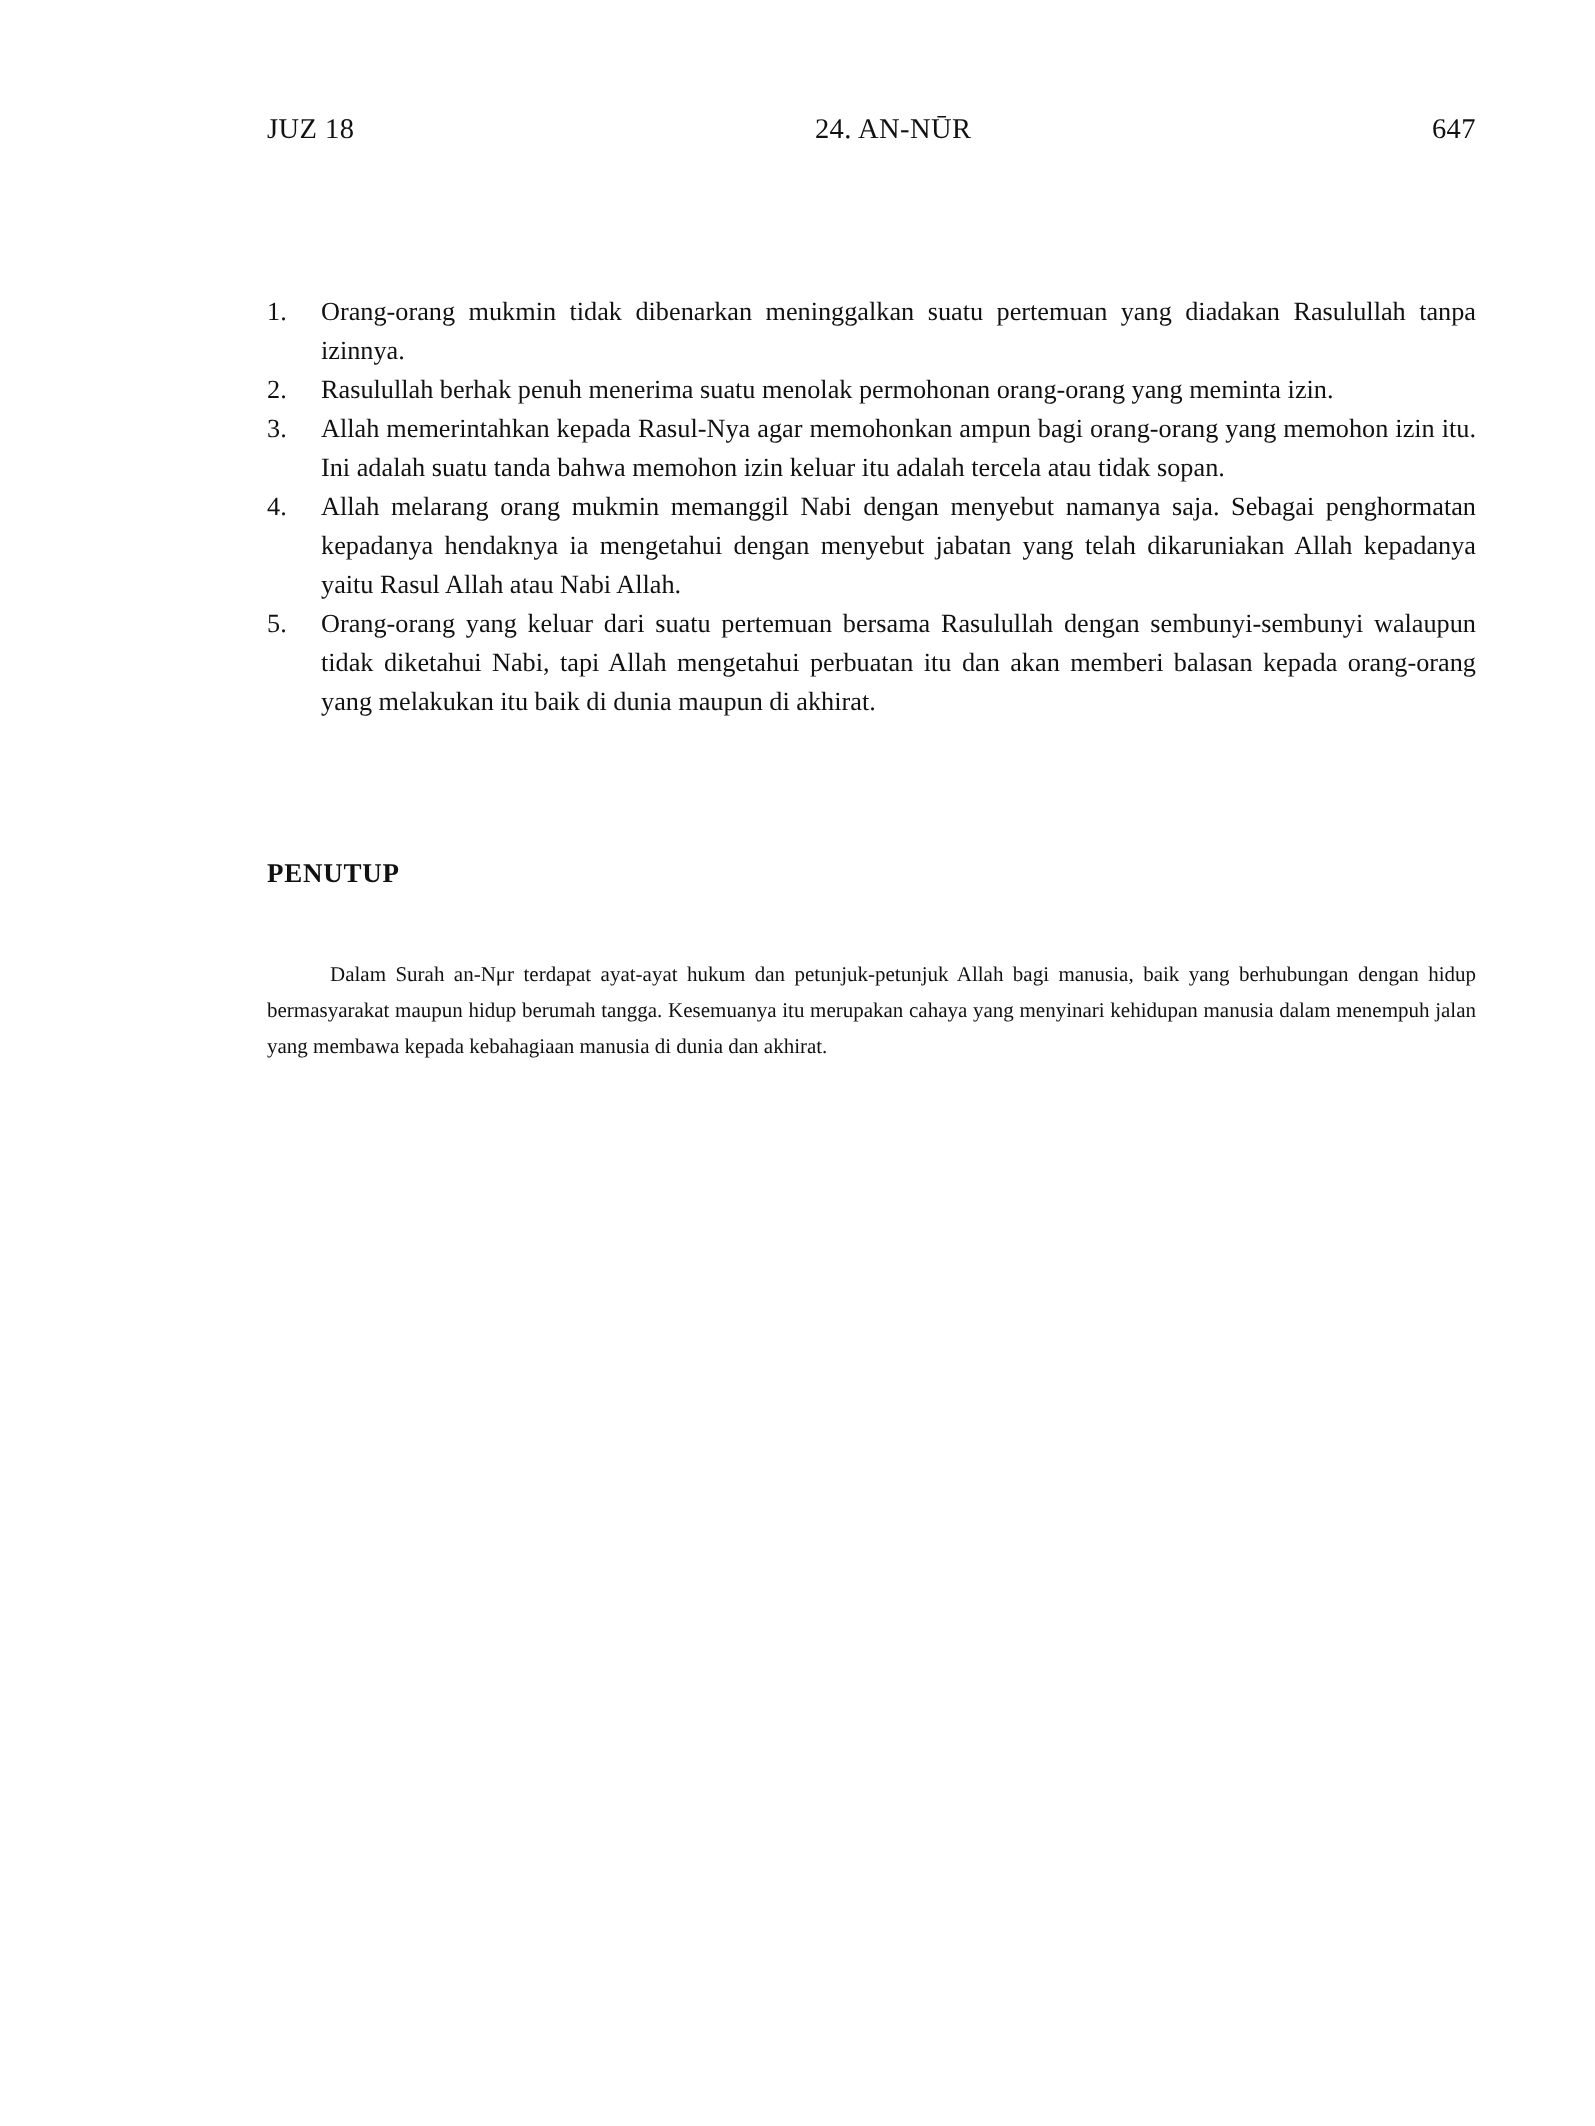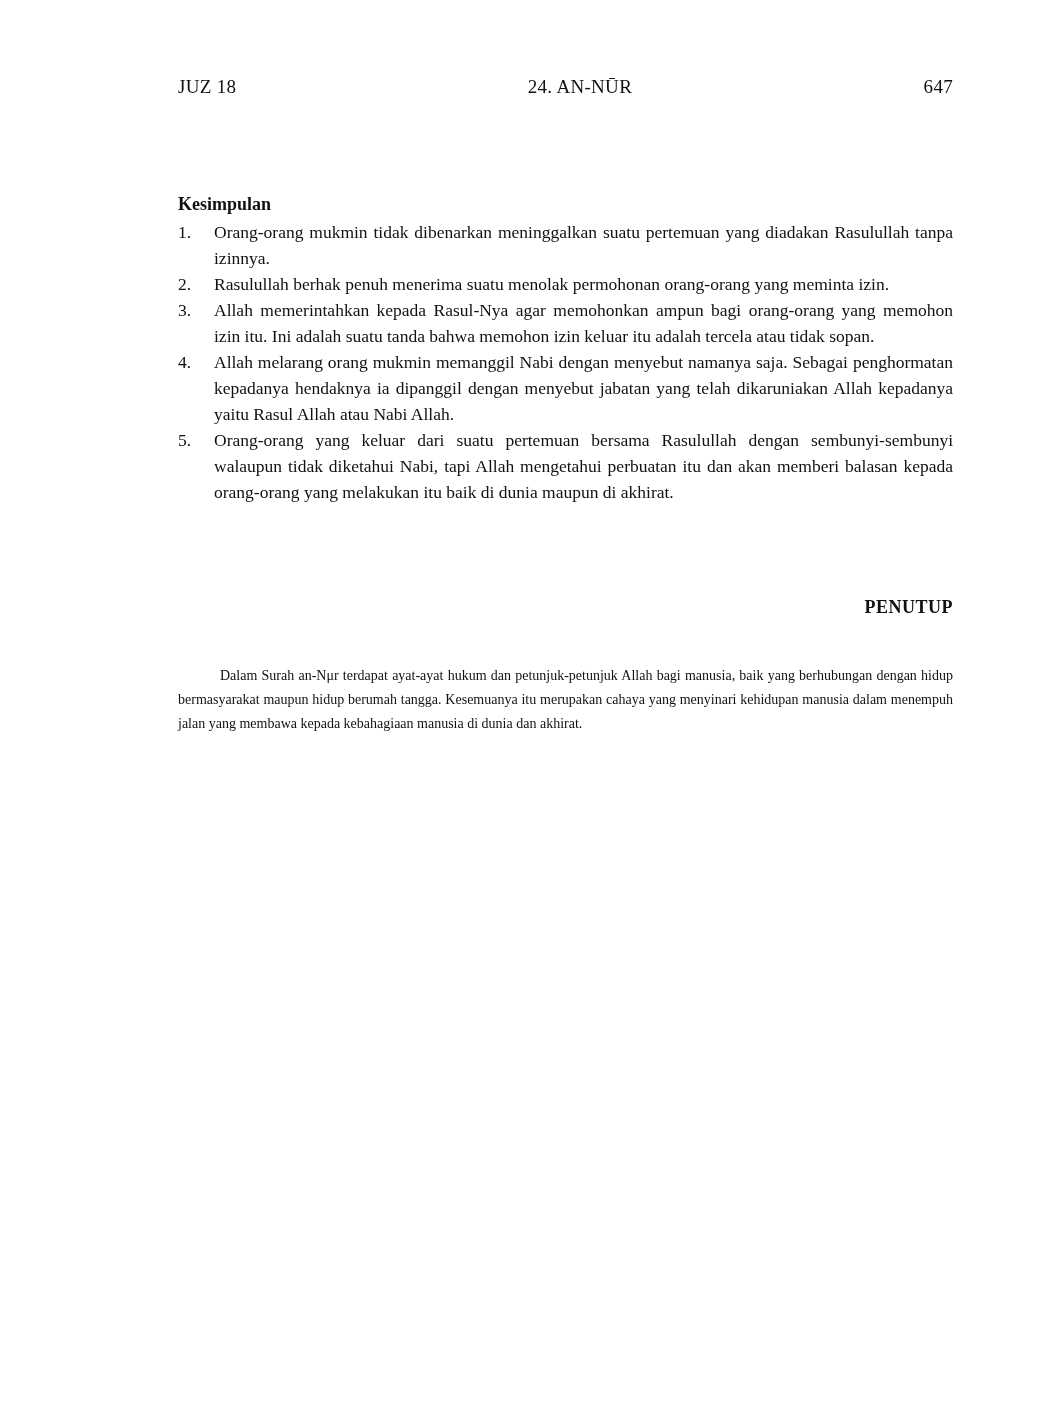--- a/index.html
+++ b/index.html
@@ -6,21 +6,21 @@
   html, body {
     background: #ffffff;
     font-family: "Liberation Serif", "DejaVu Serif", serif;
     color: #111111;
   }
   .page {
     position: relative;
     width: 1063px;
     height: 1417px;
     background: #ffffff;
-    padding: 76px 110px 60px 178px;
+    padding: 76px 79px 60px 178px;
     overflow: hidden;
   }
   .page-header {
     display: flex;
     justify-content: space-between;
     align-items: baseline;
     font-size: 19px;
     letter-spacing: 0.3px;
     margin-bottom: 96px;
   }
@@ -42,21 +42,21 @@
     flex: 0 0 36px;
     text-align: left;
   }
   .num-item .txt {
     flex: 1 1 auto;
     text-align: justify;
     text-justify: inter-word;
   }
 
   .penutup-heading {
-    text-align: right;
+    text-align: left;
     font-weight: bold;
     font-size: 18px;
     letter-spacing: 0.5px;
     margin-top: 92px;
     margin-bottom: 46px;
   }
   .penutup-paragraph {
     font-size: 14px;
     line-height: 24px;
     text-align: justify;
@@ -68,38 +68,37 @@
 <body>
 
 <div class="page">
 
   <div class="page-header">
     <span class="left">JUZ 18</span>
     <span class="center">24. AN-NŪR</span>
     <span class="right">647</span>
   </div>
 
-  <div class="section-heading">Kesimpulan</div>
 
   <div class="num-list">
     <div class="num-item">
       <span class="num">1.</span>
       <span class="txt">Orang-orang mukmin tidak dibenarkan meninggalkan suatu pertemuan yang diadakan Rasulullah tanpa izinnya.</span>
     </div>
     <div class="num-item">
       <span class="num">2.</span>
       <span class="txt">Rasulullah berhak penuh menerima suatu menolak permohonan orang-orang yang meminta izin.</span>
     </div>
     <div class="num-item">
       <span class="num">3.</span>
       <span class="txt">Allah memerintahkan kepada Rasul-Nya agar memohonkan ampun bagi orang-orang yang memohon izin itu. Ini adalah suatu tanda bahwa memohon izin keluar itu adalah tercela atau tidak sopan.</span>
     </div>
     <div class="num-item">
       <span class="num">4.</span>
-      <span class="txt">Allah melarang orang mukmin memanggil Nabi dengan menyebut namanya saja. Sebagai penghormatan kepadanya hendaknya ia dipanggil dengan menyebut jabatan yang telah dikaruniakan Allah kepadanya yaitu Rasul Allah atau Nabi Allah.</span>
+      <span class="txt">Allah melarang orang mukmin memanggil Nabi dengan menyebut namanya saja. Sebagai penghormatan kepadanya hendaknya ia mengetahui dengan menyebut jabatan yang telah dikaruniakan Allah kepadanya yaitu Rasul Allah atau Nabi Allah.</span>
     </div>
     <div class="num-item">
       <span class="num">5.</span>
       <span class="txt">Orang-orang yang keluar dari suatu pertemuan bersama Rasulullah dengan sembunyi-sembunyi walaupun tidak diketahui Nabi, tapi Allah mengetahui perbuatan itu dan akan memberi balasan kepada orang-orang yang melakukan itu baik di dunia maupun di akhirat.</span>
     </div>
   </div>
 
   <div class="penutup-heading">PENUTUP</div>
 
   <div class="penutup-paragraph">Dalam Surah an-Nμr terdapat ayat-ayat hukum dan petunjuk-petunjuk Allah bagi manusia, baik yang berhubungan dengan hidup bermasyarakat maupun hidup berumah tangga. Kesemuanya itu merupakan cahaya yang menyinari kehidupan manusia dalam menempuh jalan yang membawa kepada kebahagiaan manusia di dunia dan akhirat.</div>

